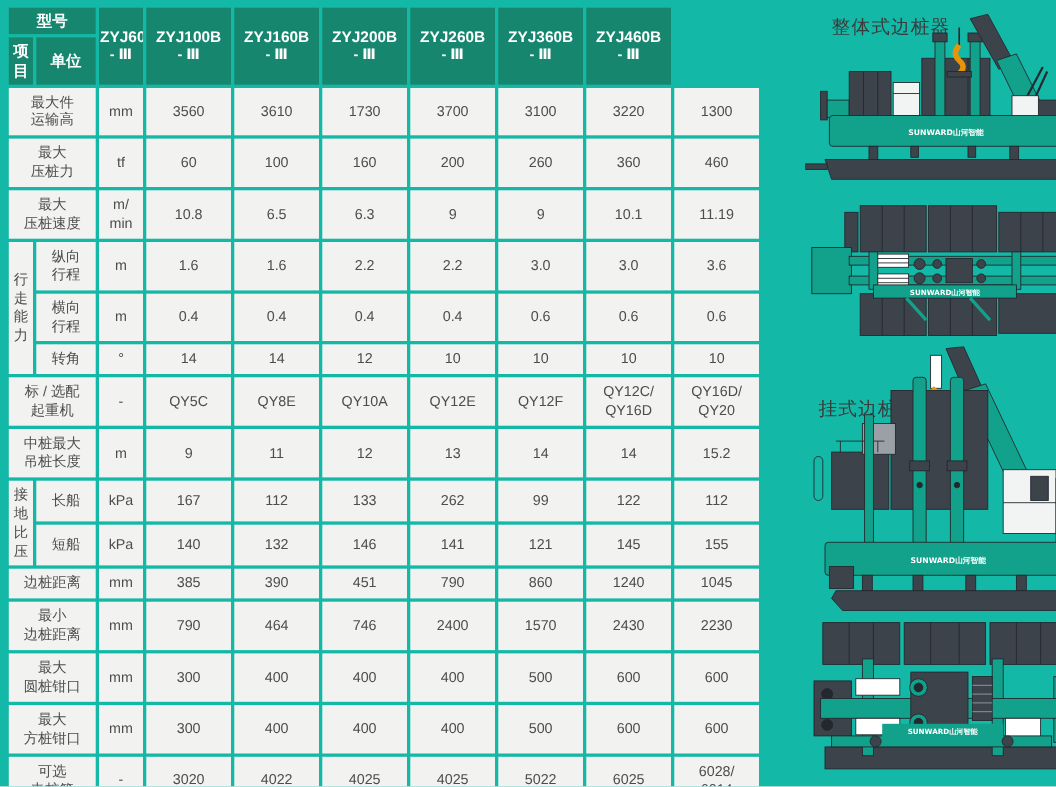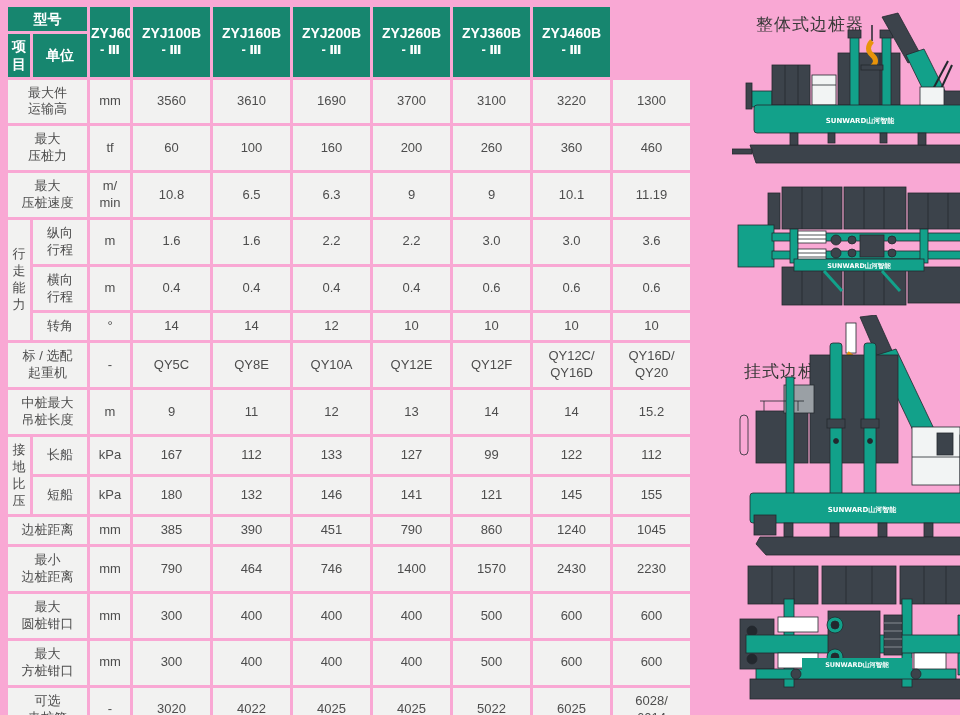--- a/index.html
+++ b/index.html
@@ -1,16 +1,16 @@
 <!DOCTYPE html>
 <html><head>
 <meta charset="utf-8">
 <style>
   html,body{margin:0;padding:0;background:#fff;}
-  .page{position:relative;width:960px;height:715px;overflow:hidden;background:#f9a8d4;
+  .page{position:relative;width:960px;height:715px;overflow:hidden;background:#14b8a6;
         font-family:"Liberation Sans","DejaVu Sans",sans-serif;color:#4d4d4d;}
 
   
   .spec-table{position:absolute;left:5px;top:4px;border-collapse:separate;border-spacing:3px;
               table-layout:fixed;width:688px;}
   .spec-table th,.spec-table td{
       background:#f2f2f1;color:#4d4d4d;font-size:13px;text-align:center;vertical-align:middle;
       padding:5px 1px;line-height:1.3;white-space:pre-line;font-weight:normal;overflow:hidden;}
   .spec-table th{background:#17866F;color:#ffffff;font-weight:bold;font-size:14px;padding:3px 1px;}
   .model-name{font-size:14px;font-weight:bold;line-height:1.25;}
@@ -60,21 +60,21 @@
           <th class="corner-th">单位</th>
         </tr>
       </thead>
     <tbody id="spec-tbody">
         <tr>
           <td colspan="2">最大件
 运输高</td>
           <td>mm</td>
           <td>3560</td>
           <td>3610</td>
-          <td>1690</td>
+          <td>1730</td>
           <td>3700</td>
           <td>3100</td>
           <td>3220</td>
           <td>1300</td>
         </tr>
         <tr>
           <td colspan="2">最大
 压桩力</td>
           <td>tf</td>
           <td>60</td>
@@ -166,29 +166,29 @@
         <tr>
           <td class="group-cell" rowspan="2">接
 地
 比
 压</td>
           <td>长船</td>
           <td>kPa</td>
           <td>167</td>
           <td>112</td>
           <td>133</td>
-          <td>127</td>
+          <td>262</td>
           <td>99</td>
           <td>122</td>
           <td>112</td>
         </tr>
         <tr>
           <td>短船</td>
           <td>kPa</td>
-          <td>180</td>
+          <td>140</td>
           <td>132</td>
           <td>146</td>
           <td>141</td>
           <td>121</td>
           <td>145</td>
           <td>155</td>
         </tr>
         <tr>
           <td colspan="2">边桩距离</td>
           <td>mm</td>
@@ -200,21 +200,21 @@
           <td>1240</td>
           <td>1045</td>
         </tr>
         <tr>
           <td colspan="2">最小
 边桩距离</td>
           <td>mm</td>
           <td>790</td>
           <td>464</td>
           <td>746</td>
-          <td>1400</td>
+          <td>2400</td>
           <td>1570</td>
           <td>2430</td>
           <td>2230</td>
         </tr>
         <tr>
           <td colspan="2">最大
 圆桩钳口</td>
           <td>mm</td>
           <td>300</td>
           <td>400</td>

